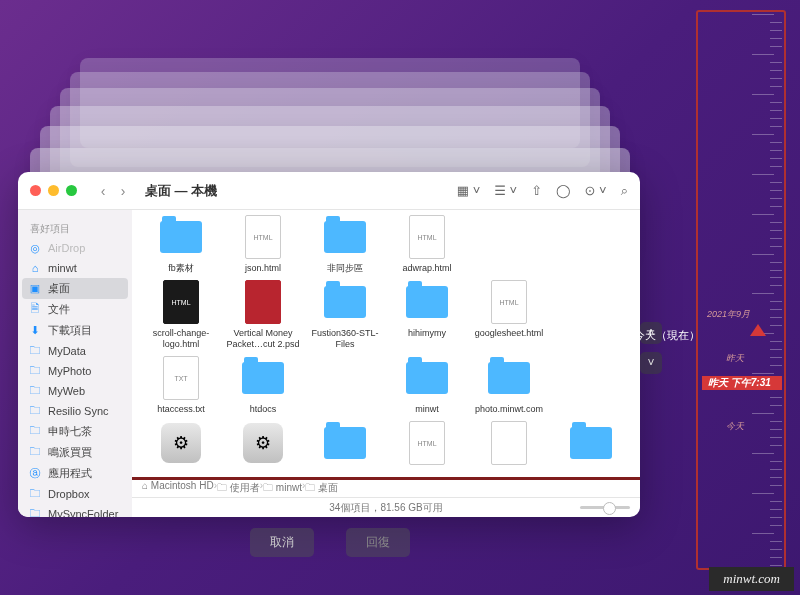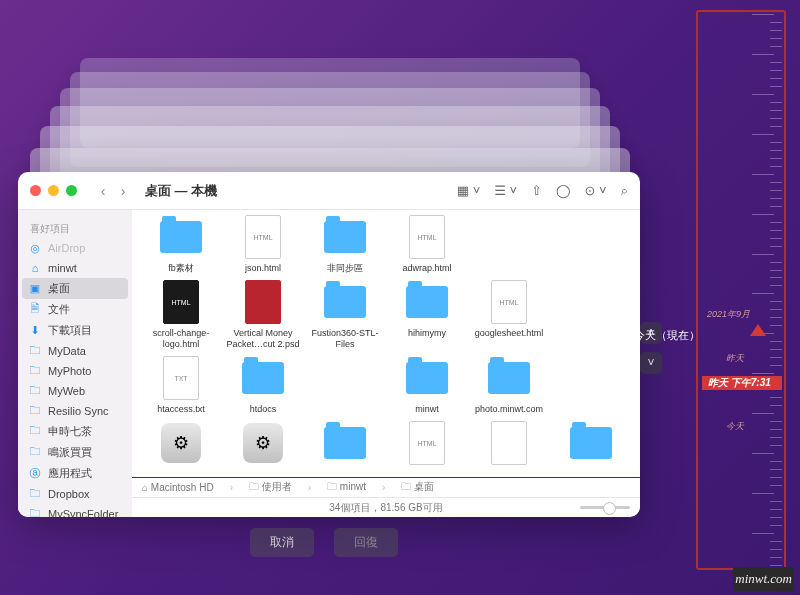--- a/index.html
+++ b/index.html
@@ -35,47 +35,47 @@
 .cell { width: 78px; display: flex; flex-direction: column; align-items: center; }
 .thumb { width: 46px; height: 46px; display: flex; align-items: center; justify-content: center; font-size: 10px; border-radius: 4px; position: relative; }
 .folder { background: #4db8ff; border-radius: 3px; width: 42px; height: 32px; position: relative; }
 .folder::before { content: ""; position: absolute; top: -5px; left: 2px; width: 14px; height: 6px; background: #4db8ff; border-radius: 2px 2px 0 0; }
 .file { background: #fff; border: 1px solid #ccc; width: 36px; height: 44px; border-radius: 2px; display: flex; align-items: center; justify-content: center; font-size: 7px; color: #888; }
 .file.dark { background: #1a1a1a; border-color: #1a1a1a; }
 .file.red { background: #b8252f; border-color: #b8252f; }
 .app { width: 40px; height: 40px; background: linear-gradient(#e8e8e8,#c0c0c0); border-radius: 8px; display: flex; align-items: center; justify-content: center; font-size: 18px; }
 .fname { font-size: 9px; color: #333; text-align: center; margin-top: 3px; line-height: 1.15; max-width: 76px; word-break: break-word; }
 
-.pathbar { height: 20px; border-top: 1px solid #7f1d1d; display: flex; align-items: center; padding: 0 10px; gap: 16px; font-size: 10px; color: #777; }
+.pathbar { height: 20px; border-top: 3px solid #7f1d1d; display: flex; align-items: flex-start; padding: 0 10px; gap: 0; font-size: 10px; color: #777; }
 .pathseg { display: flex; align-items: center; gap: 3px; }
 .statusbar { height: 20px; border-top: 1px solid #e5e5e5; display: flex; align-items: center; justify-content: center; font-size: 10px; color: #777; position: relative; }
 .zoom { position: absolute; right: 10px; width: 50px; height: 3px; background: #ccc; border-radius: 2px; }
 .zoom::after { content:""; position: absolute; right: 14px; top: -4px; width: 11px; height: 11px; background: #fff; border: 1px solid #bbb; border-radius: 50%; }
 
 
 .tm-nav { position: absolute; right: 138px; top: 322px; display: flex; flex-direction: column; gap: 8px; }
 .tm-btn { width: 22px; height: 22px; background: rgba(60,60,65,.6); border-radius: 5px; display: flex; align-items: center; justify-content: center; color: #ddd; font-size: 12px; }
 .tm-label { position: absolute; right: 100px; top: 328px; color: #fff; font-size: 11px; }
 
 
 .ruler { position: absolute; right: 14px; top: 10px; width: 90px; height: 560px; border: 2px solid #b03030; border-radius: 3px; font-style: italic; }
 .ticks { position: absolute; right: 2px; top: 2px; bottom: 2px; width: 30px; display: flex; flex-direction: column; justify-content: space-between; }
 .tick { height: 1px; background: rgba(255,255,255,.3); }
 .tick.long { width: 22px; } .tick.short { width: 12px; margin-left: auto; }
 .tl-text { position: absolute; font-size: 9px; color: #d49999; }
 .tl-now { position: absolute; right: 2px; top: 355px; background: #d63838; height: 14px; width: 80px; display: flex; align-items: center; padding-left: 6px; color: #fff; font-size: 10px; font-weight: 600; margin-top: 9px; }
 .tl-arrow { position: absolute; right: 18px; top: 312px; width: 0; height: 0; border-left: 8px solid transparent; border-right: 8px solid transparent; border-bottom: 12px solid #d63838; }
 
 
-.btns { position: absolute; left: 250px; top: 528px; display: flex; gap: 20px; }
+.btns { position: absolute; left: 250px; top: 528px; display: flex; gap: 32px; }
 .btn { padding: 6px 20px; border-radius: 5px; font-size: 12px; color: #ccc; background: rgba(80,80,85,.5); }
 .btn.dim { color: #888; }
 
 
-.wm { position: absolute; right: 6px; bottom: 4px; background: #2a2a2a; color: #eee; font-size: 13px; font-style: italic; padding: 4px 2px; font-family: Georgia, serif; }
+.wm { position: absolute; right: 6px; bottom: 4px; background: #2a2a2a; color: #eee; font-size: 13px; font-style: italic; padding: 4px 14px; font-family: Georgia, serif; }
 </style>
 </head>
 <body>
 
 <div class="ghost" style="left:80px;top:58px;width:500px;height:90px;opacity:.35"></div>
 <div class="ghost" style="left:70px;top:72px;width:520px;height:95px;opacity:.4"></div>
 <div class="ghost" style="left:60px;top:88px;width:540px;height:100px;opacity:.45"></div>
 <div class="ghost" style="left:50px;top:106px;width:560px;height:105px;opacity:.5"></div>
 <div class="ghost" style="left:40px;top:126px;width:580px;height:110px;opacity:.55"></div>
 <div class="ghost" style="left:30px;top:148px;width:600px;height:115px;opacity:.6"></div>

